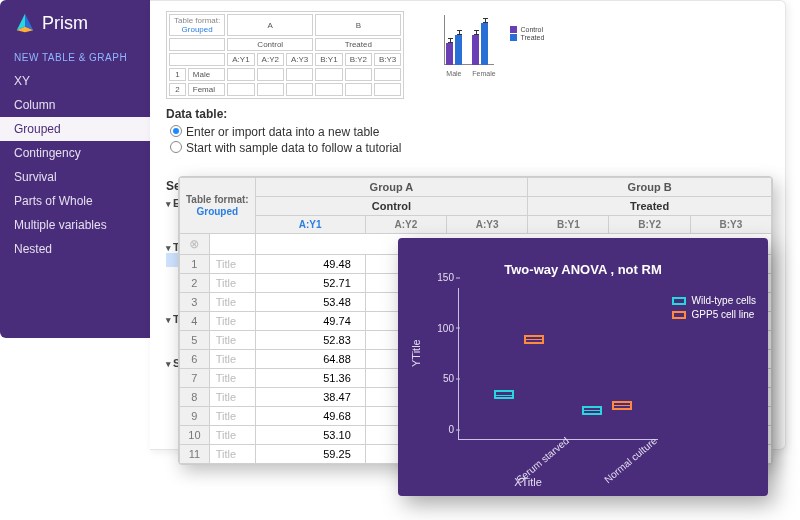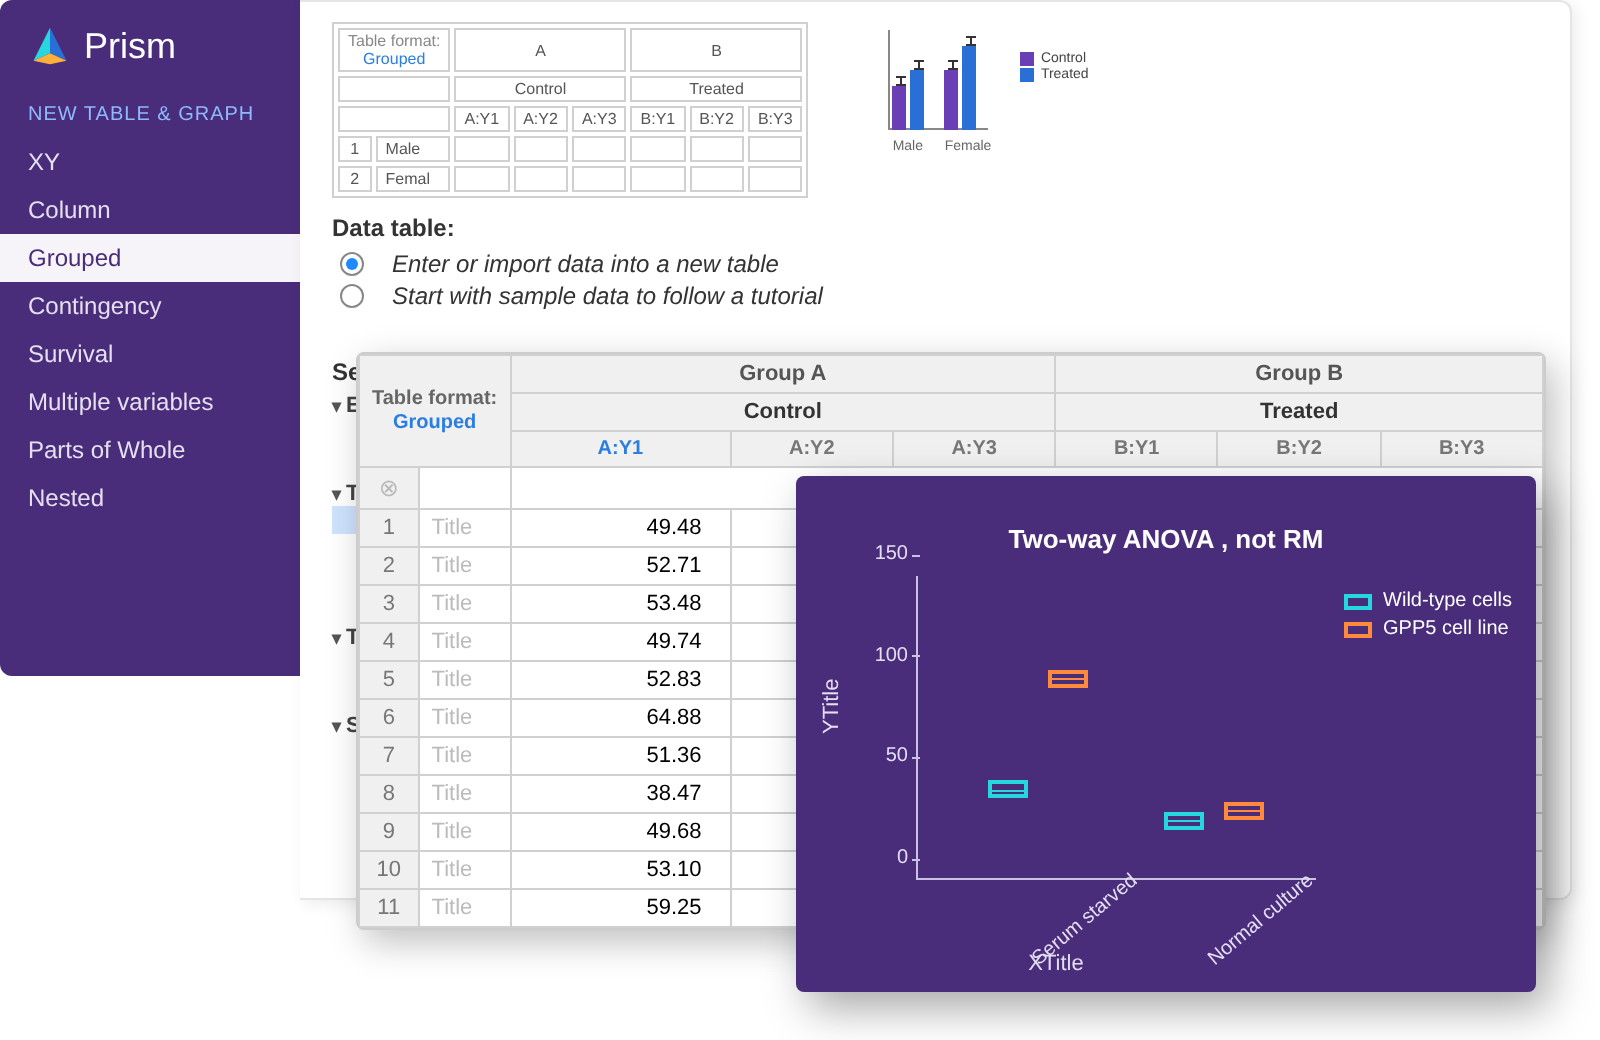--- a/index.html
+++ b/index.html
@@ -44,21 +44,21 @@
   .bar.t{background:#2a6fd6;}
   .err{position:absolute;left:50%;top:-5px;width:1px;height:5px;background:#333;}
   .err:before,.err:after{content:"";position:absolute;left:-2px;width:5px;height:1px;background:#333;}
   .err:before{top:0;} .err:after{bottom:0;}
   .mini-xl{position:absolute;bottom:4px;font-size:7px;color:#666;}
   .mini-legend{position:absolute;right:0;top:14px;font-size:7px;color:#444;}
   .mini-legend div{display:flex;align-items:center;gap:3px;margin:1px 0;}
   .sw{width:7px;height:7px;}
   
   .sect-label{font-weight:bold;margin:6px 0 4px;}
-  .radio-row{display:flex;align-items:center;gap:14px;margin:2px 0 2px 4px;font-style:italic;}
+  .radio-row{display:flex;align-items:flex-start;gap:4px;margin:2px 0 2px 4px;}
   .radio{width:12px;height:12px;border:1px solid #888;border-radius:50%;display:inline-flex;align-items:center;justify-content:center;}
   .radio.on:after{content:"";width:6px;height:6px;border-radius:50%;background:#1e88ff;}
   
   
   .tree{margin-top:4px;font-size:11px;color:#444;}
   .tree .grp{font-weight:bold;margin-top:4px;}
   .tree .grp:before{content:"▾ ";font-size:9px;color:#555;}
   .tree .leaf{padding:1px 0 1px 14px;color:#555;}
   .tree .leaf.sel{background:#cfe3ff;color:#0a4db5;}
   
@@ -109,22 +109,22 @@
     </svg>
     <span class="logo-text">Prism</span>
   </div>
   <div class="section-head">NEW TABLE &amp; GRAPH</div>
   <div id="nav">
       <div class="nav-item">XY</div>
       <div class="nav-item">Column</div>
       <div class="nav-item sel">Grouped</div>
       <div class="nav-item">Contingency</div>
       <div class="nav-item">Survival</div>
+      <div class="nav-item">Parts of Whole</div>
       <div class="nav-item">Multiple variables</div>
-      <div class="nav-item">Parts of Whole</div>
       <div class="nav-item">Nested</div>
     </div>
 </div>
 
 <div class="main">
   <div class="preview-row">
 
     <table class="mini-table">
       <tbody>
           <tr>

